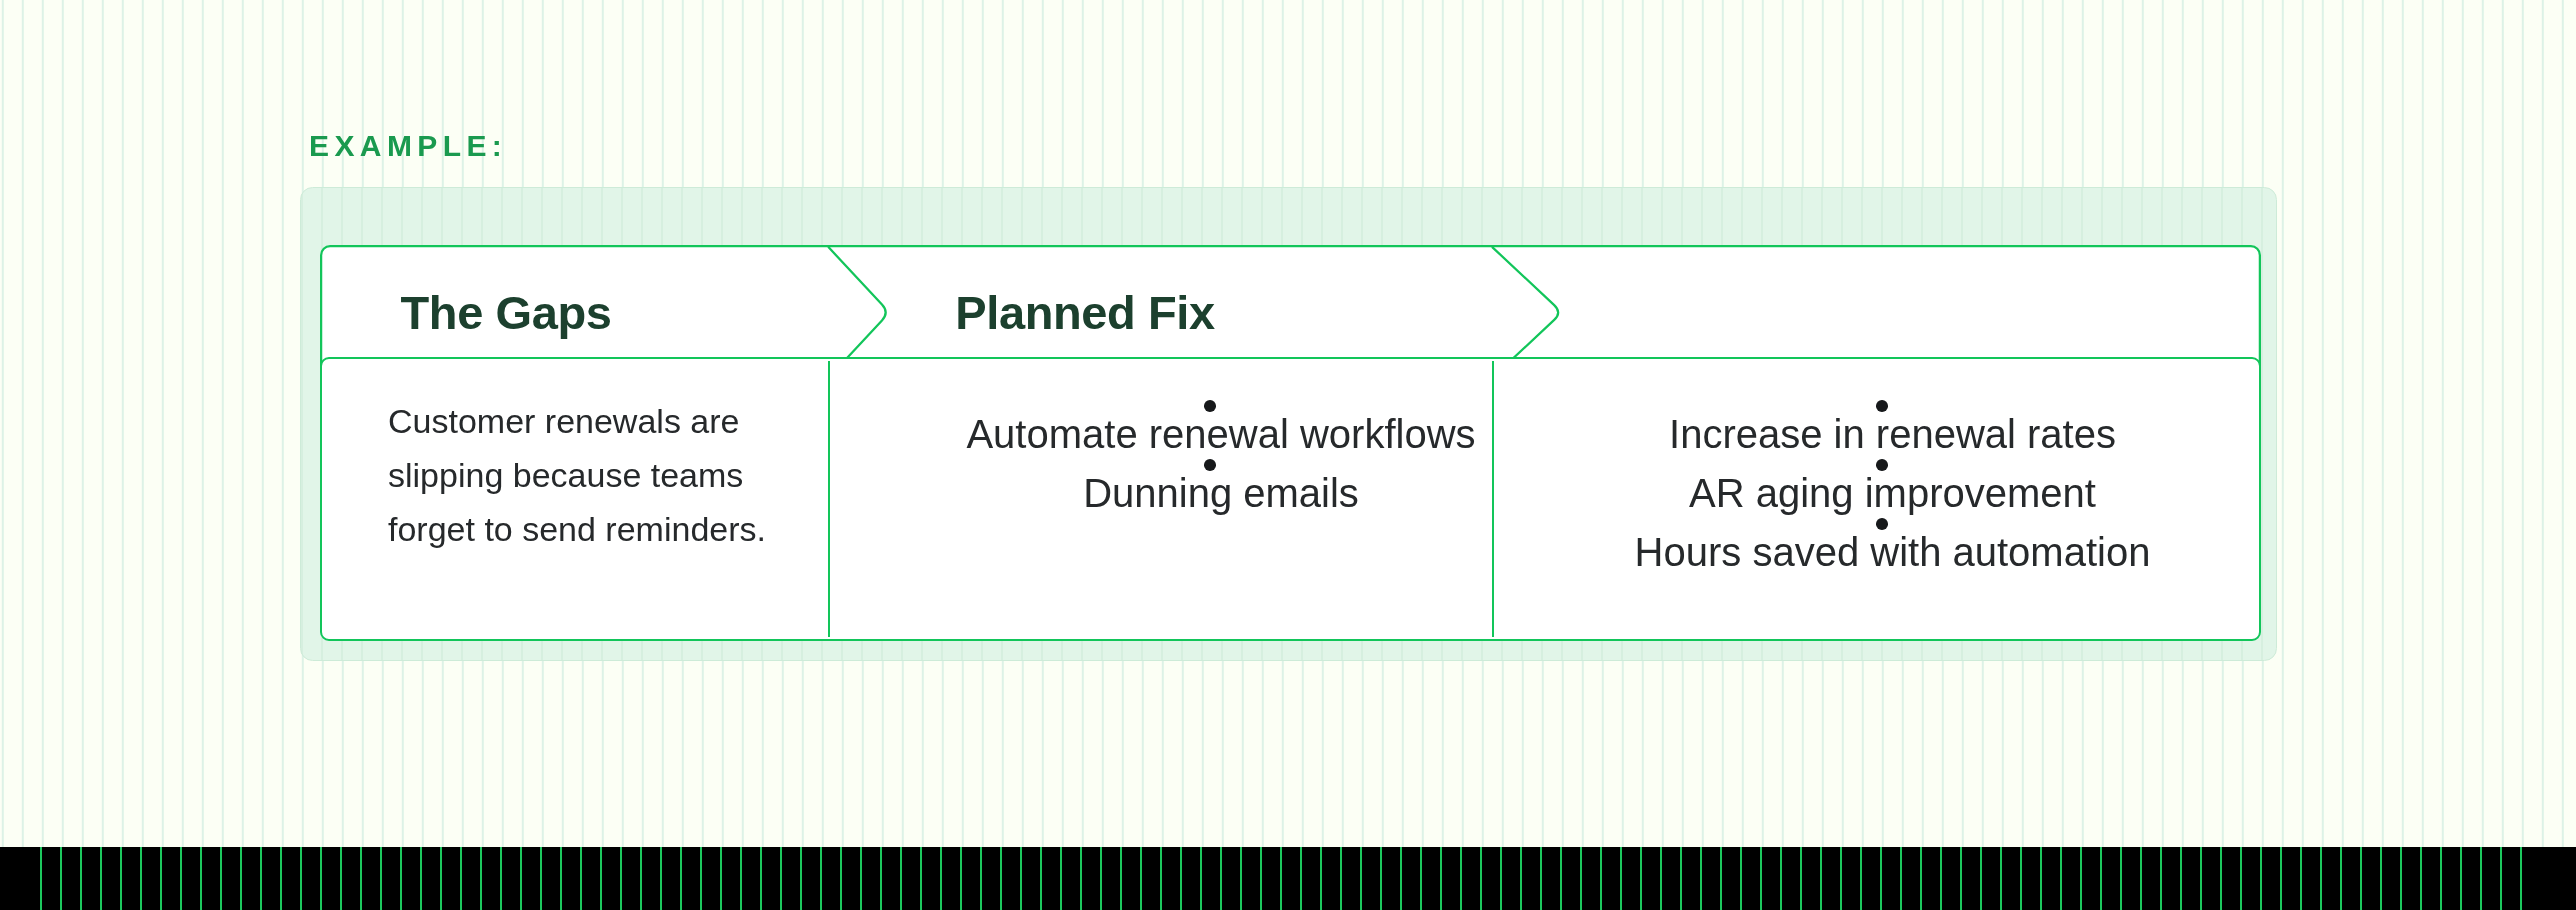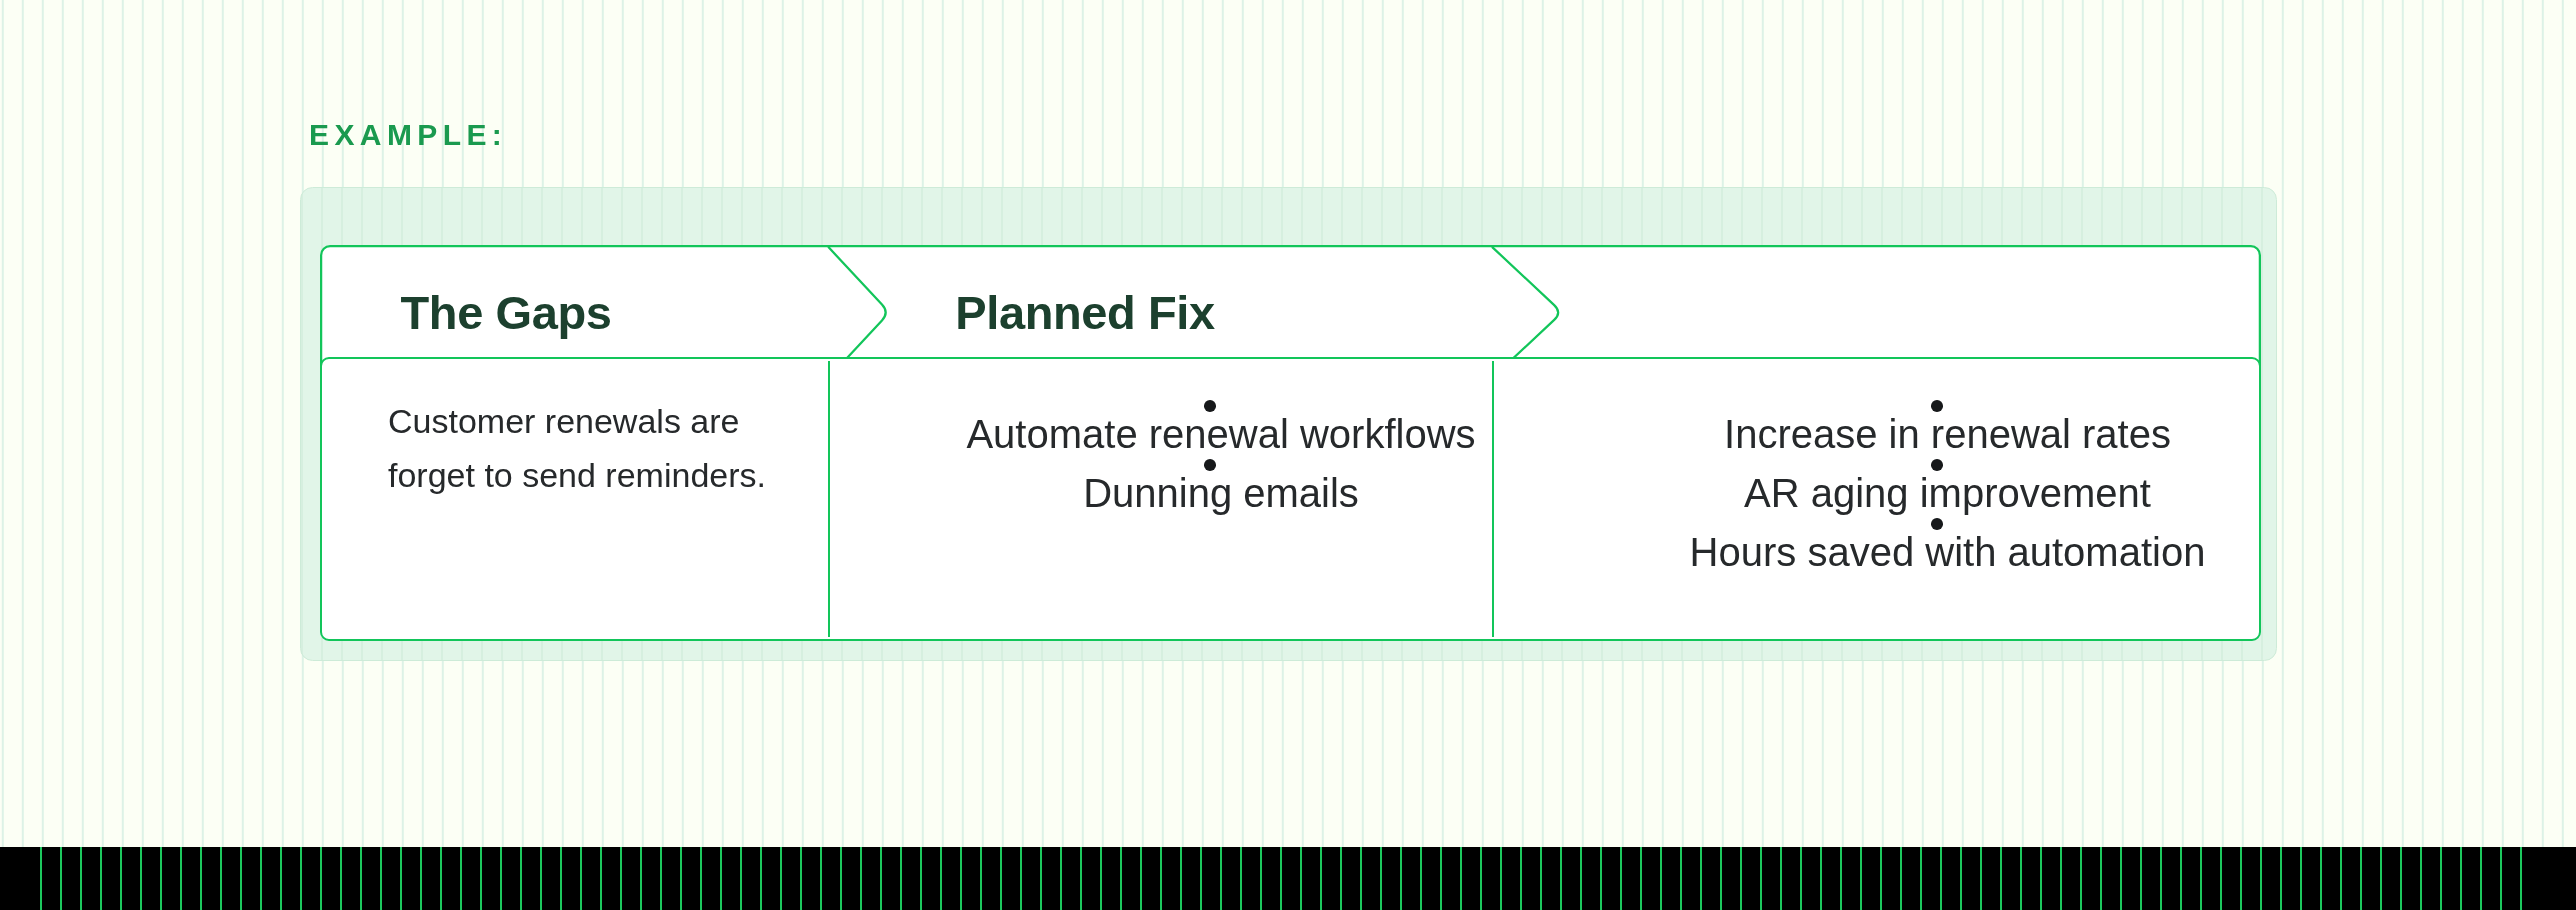--- a/index.html
+++ b/index.html
@@ -11,21 +11,21 @@
   }
   html,body{margin:0;padding:0;}
   body{font-family:"Liberation Sans",sans-serif;}
   .page{
     position:relative; width:2576px; height:910px; overflow:hidden;
     background:repeating-linear-gradient(90deg,
       var(--page-stripe) 0 1.8px, var(--page-bg) 1.8px 20px);
     background-position:1.8px 0;
   }
   .example-label{
-    position:absolute; left:309px; top:120px;
+    position:absolute; left:309px; top:131px;
     font-size:30px; line-height:30px; font-weight:700;
     letter-spacing:5.4px; color:var(--label-green); white-space:nowrap;
   }
   .panel{
     position:absolute; left:300px; top:187px; width:1977px; height:474px;
     border:0.9px solid var(--panel-edge); border-radius:12.6px; box-sizing:border-box;
     background:repeating-linear-gradient(90deg,
       var(--panel-stripe) 0 1.8px, var(--panel-fill) 1.8px 20px);
   }
   .header-band{position:absolute; left:19px; top:17px; width:1941px; height:135px;margin-top:40px;}
@@ -39,21 +39,21 @@
   .content-row{
     position:absolute; left:19px; top:169px; width:1941px; height:284px;
     background:var(--cell-bg); border:2.2px solid var(--border-green);
     border-radius:9px; box-sizing:border-box;
   }
   .divider{position:absolute; top:1.8px; bottom:1.8px; width:2.2px; background:var(--border-green);}
   .d1{left:506px;} .d2{left:1170px;}
   .cell{position:absolute; top:0; height:100%; box-sizing:border-box;}
   .c1{left:0; width:456px; padding:35px 0 0 66px;}
   .c2{left:509px; width:661px; padding:41px 0 0 0;}
-  .c3{left:1173px; width:766px; padding:41px 0 0 0;}
+  .c3{left:1118px; width:766px; padding:41px 0 0 0;}
   .para{font-size:34px; color:var(--body-text);}
   .pline{height:54px; line-height:54px; white-space:nowrap;}
   ul.bullets{list-style:none; margin:0; padding:0;}
   ul.bullets li{
     display:flex; align-items:center; height:41px; margin-bottom:18px;
     font-size:40px; color:var(--body-text); white-space:nowrap;flex-direction:column;
   }
   .c2 ul.bullets li{padding-left:119px;}
   .c3 ul.bullets li{padding-left:139px;}
   .dot{
@@ -90,20 +90,21 @@
     </div>
 
     <div class="content-row">
       <div class="divider d1"></div>
       <div class="divider d2"></div>
 
       <div class="cell c1">
         <div class="para">
 
         <div class="pline">Customer renewals are</div>
+            <div class="pline">slipping because teams</div>
             <div class="pline">forget to send reminders.</div>
           </div>
       </div>
 
       <div class="cell c2">
         <ul class="bullets">
 
             <li>
               <span class="dot"></span>
               <span>Automate renewal workflows</span>

